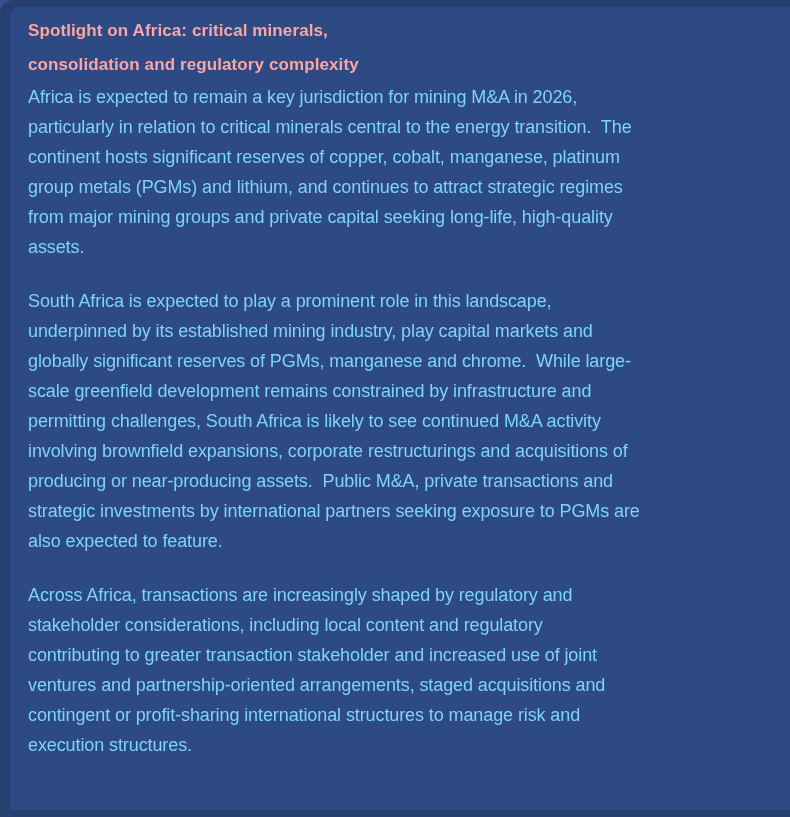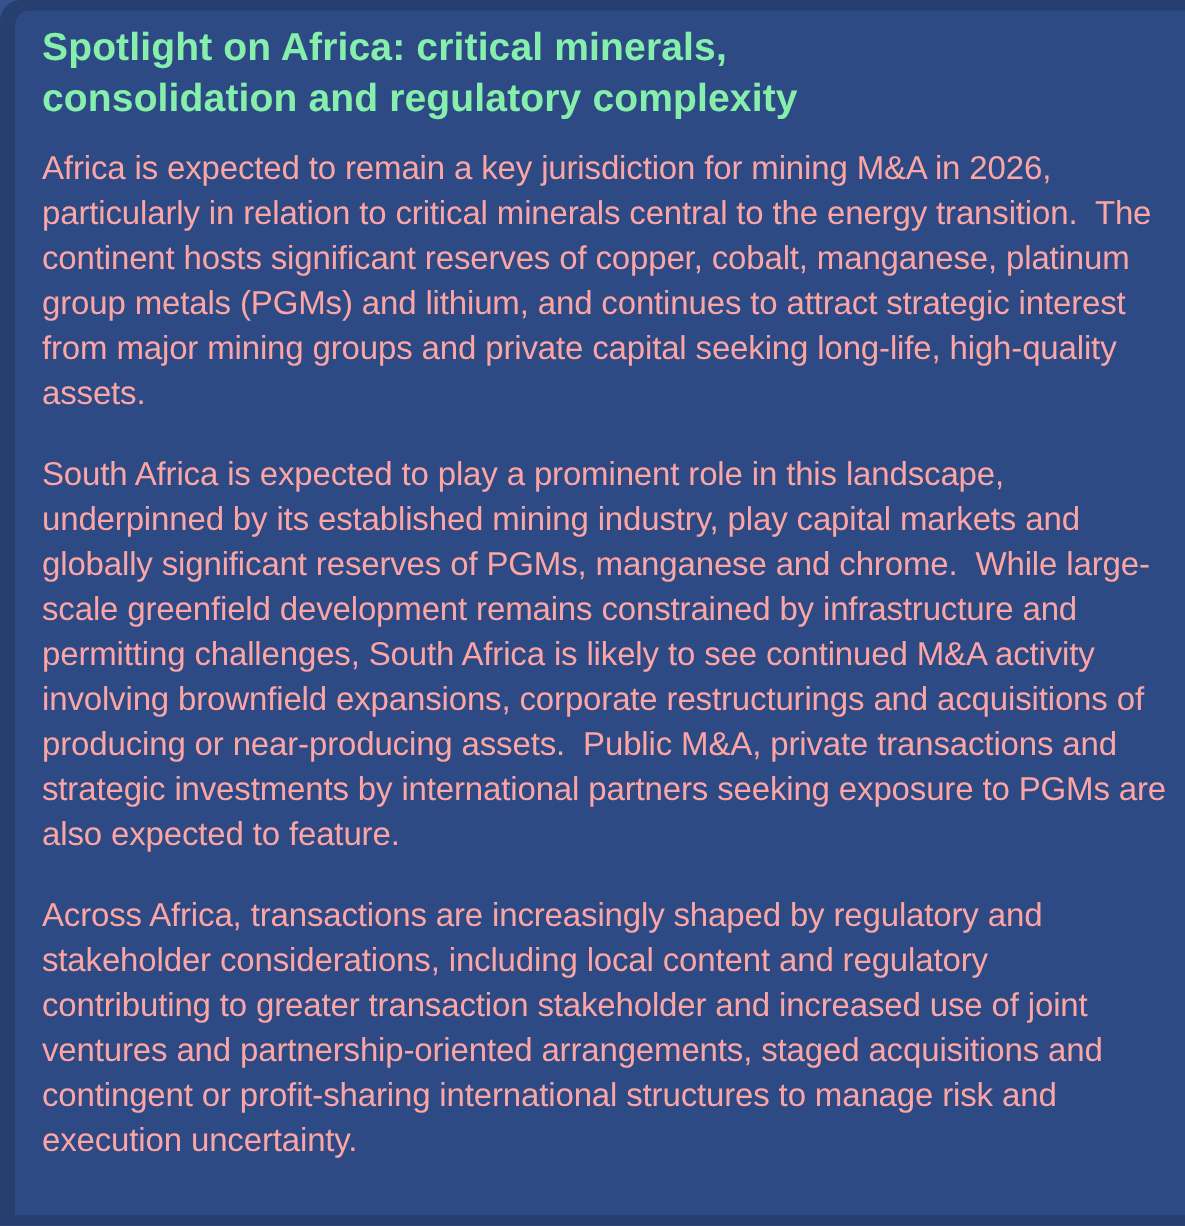--- a/index.html
+++ b/index.html
@@ -25,57 +25,57 @@
     left: 10px;
     right: 0;
     bottom: 7px;
     background: #2D4A85;           
     border-top-left-radius: 10px;
     padding: 7px 8px 0 18px;
     overflow: hidden;
   }
 
   .title {
-    color: #86efac;
+    color: #fca5a5;
     font-weight: 700;
-    font-size: 26px;
+    font-size: 17px;
     line-height: 34px;
     letter-spacing: 0.1px;
-    margin-bottom: 15px;
+    margin-bottom: 0;
   }
   .title .line { white-space: pre; }
 
   .paragraph {
     margin-bottom: 24px;
   }
 
   .paragraph .line {
-    color: #fca5a5;
-    font-size: 22px;
+    color: #7dd3fc;
+    font-size: 18px;
     line-height: 30px;
     letter-spacing: -0.1px;
     white-space: pre;   
   }
 </style>
 </head>
 <body>
 
 <div class="frame">
   <div class="panel">
 
     <h1 class="title">
       <div class="line">Spotlight on Africa: critical minerals,</div>
       <div class="line">consolidation and regulatory complexity</div>
     </h1>
 
     <div class="paragraph">
       <div class="line">Africa is expected to remain a key jurisdiction for mining M&amp;A in 2026,</div>
       <div class="line">particularly in relation to critical minerals central to the energy transition.  The</div>
       <div class="line">continent hosts significant reserves of copper, cobalt, manganese, platinum</div>
-      <div class="line">group metals (PGMs) and lithium, and continues to attract strategic interest</div>
+      <div class="line">group metals (PGMs) and lithium, and continues to attract strategic regimes</div>
       <div class="line">from major mining groups and private capital seeking long-life, high-quality</div>
       <div class="line">assets.</div>
     </div>
 
     <div class="paragraph">
       <div class="line">South Africa is expected to play a prominent role in this landscape,</div>
       <div class="line">underpinned by its established mining industry, play capital markets and</div>
       <div class="line">globally significant reserves of PGMs, manganese and chrome.  While large-</div>
       <div class="line">scale greenfield development remains constrained by infrastructure and</div>
       <div class="line">permitting challenges, South Africa is likely to see continued M&amp;A activity</div>
@@ -84,17 +84,17 @@
       <div class="line">strategic investments by international partners seeking exposure to PGMs are</div>
       <div class="line">also expected to feature.</div>
     </div>
 
     <div class="paragraph">
       <div class="line">Across Africa, transactions are increasingly shaped by regulatory and</div>
       <div class="line">stakeholder considerations, including local content and regulatory</div>
       <div class="line">contributing to greater transaction stakeholder and increased use of joint</div>
       <div class="line">ventures and partnership-oriented arrangements, staged acquisitions and</div>
       <div class="line">contingent or profit-sharing international structures to manage risk and</div>
-      <div class="line">execution uncertainty.</div>
+      <div class="line">execution structures.</div>
     </div>
 
   </div>
 </div>
 
 </body></html>

